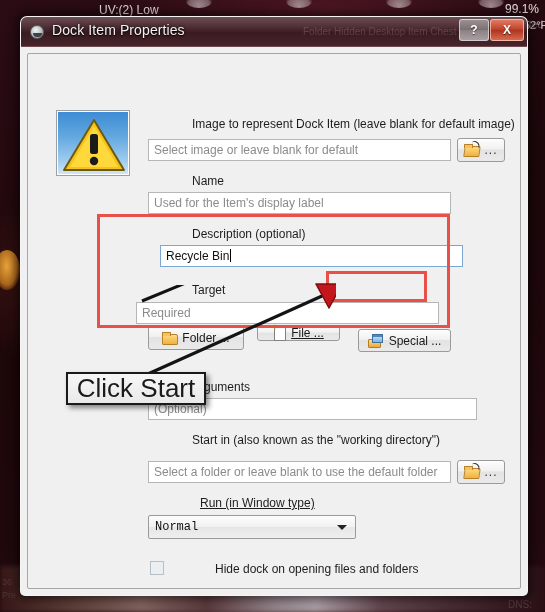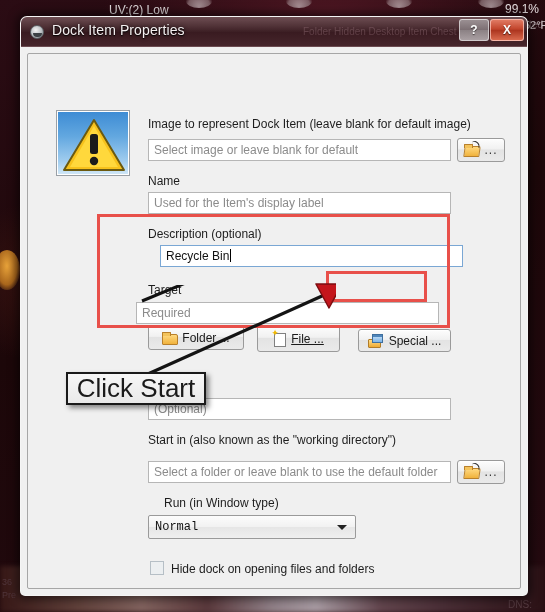--- a/index.html
+++ b/index.html
@@ -31,21 +31,21 @@
       #9b8c94 50%, #b9aeb6 58%, #6a4c55 70%, #50343c 82%, #2c1216 100%);
     opacity: .85;
     filter: blur(2px);
   }
 
   
   #weather-strip {
     position: absolute; left: 0; top: 0; width: 545px; height: 36px;
     color: #cfc6c8; font-size: 11px;
   }
-  #weather-strip .uv { position: absolute; left: 109px; top: 3px; font-size: 12px; color:#e3dcde; }
+  #weather-strip .uv { position: absolute; left: 99px; top: 3px; font-size: 12px; color:#e3dcde; }
   #weather-strip .uv2 { position: absolute; left: 97px; top: 19px; font-size: 11px; color:#6d555a; }
   #weather-strip .pct { position: absolute; right: 6px; top: 2px; font-size: 12px; color:#e8e0e2; }
   #weather-strip .illum { position: absolute; right: 2px; top: 19px; font-size: 10px; color:#6f575c; }
   #weather-strip .temp { position: absolute; top: 19px; font-size: 11px; color: #cdc4c6; white-space: nowrap; }
   #weather-strip .moon {
     position: absolute; top: -6px; width: 26px; height: 14px; border-radius: 50%;
     background: radial-gradient(ellipse at 50% 90%, #c9b9bd 0%, #8d7479 60%, rgba(60,30,36,0) 80%);
     opacity:.75;
   }
 
@@ -109,21 +109,21 @@
     border-color: rgba(255,210,200,.7);
   }
 
   
   #client {
     position:absolute; left:6px; top:36px; right:6px; bottom:6px;
     background:#f0f0f0;
     border:1px solid #a6a6a6;
     border-radius: 2px;
   }
-  .label { position:absolute; font-size:12px; color:#1d1d1d; white-space:nowrap; }
+  .label { position:absolute; font-size:12px; color:#1d1d1d; white-space:nowrap;margin-left:44px; }
   .field {
     position:absolute; height:22px;
     background:#fff; border:1px solid #b6b6b6;
     font-size:12px; line-height:20px; padding-left:5px;
     color:#8b8b8b; white-space:nowrap; overflow:hidden;
     cursor: text;
   }
   .field.filled { color:#111; border-color:#7aa7d4; box-shadow: inset 0 0 0 1px #ffffff; }
   .caret {
     display:inline-block; width:1px; height:13px; background:#000;
@@ -314,45 +314,45 @@
       <span>Recycle Bin</span><i class="caret"></i>
     </div>
 
     <span class="label" style="left:120px; top:229px;">Target</span>
     <div class="field" style="left:108px; top:248px; width:303px;">Required</div>
 
     <div class="btn" style="left:120px; top:271px; width:96px; height:25px;">
       <span class="folder-ic"></span>
       <span>Folder ...</span>
     </div>
-    <div class="btn" style="left:229px; top:271px; width:83px; height:27px;text-decoration:underline;">
+    <div class="btn" style="left:229px; top:271px; width:83px; height:16px;text-decoration:underline;">
       <span class="file-ic"></span>
       <span>File ...</span>
     </div>
     <div class="btn" style="left:330px; top:275px; width:93px; height:23px;">
       <span class="special-ic">
         <i class="sf-folder"></i>
           <i class="sf-win"></i>
       </span>
       <span>Special ...</span>
     </div>
 
     <span class="label" style="left:120px; top:326px;">Arguments</span>
-    <div class="field" style="left:120px; top:344px; width:303px;">(Optional)</div>
+    <div class="field" style="left:120px; top:344px; width:329px;">(Optional)</div>
 
     <span class="label" style="left:120px; top:379px;">Start in (also known as the "working directory")</span>
     <div class="field" style="left:120px; top:407px; width:303px;">Select a folder or leave blank to use the default folder</div>
     <div class="btn browse-btn folder-open" style="left:429px; top:406px;">
       <span class="folder-ic">
           <i class="arrowlet"></i>
         </span>
       <span class="dots">...</span>
     </div>
 
-    <span class="label" style="left:136px; top:442px;">Run (in  Window type)</span>
+    <span class="label" style="left:128px; top:442px;text-decoration:underline;">Run (in  Window type)</span>
     <div id="run-combo" style="left:120px; top:461px; width:208px;font-family:Liberation Mono, monospace;">
       <span>Normal</span>
       <i class="chev"></i>
     </div>
 
     <div id="hide-dock-check" style="left:122px; top:507px;"></div>
     <span class="label" style="left:143px; top:508px;">Hide dock on opening files and folders</span>
 
   </div>
 </div>

